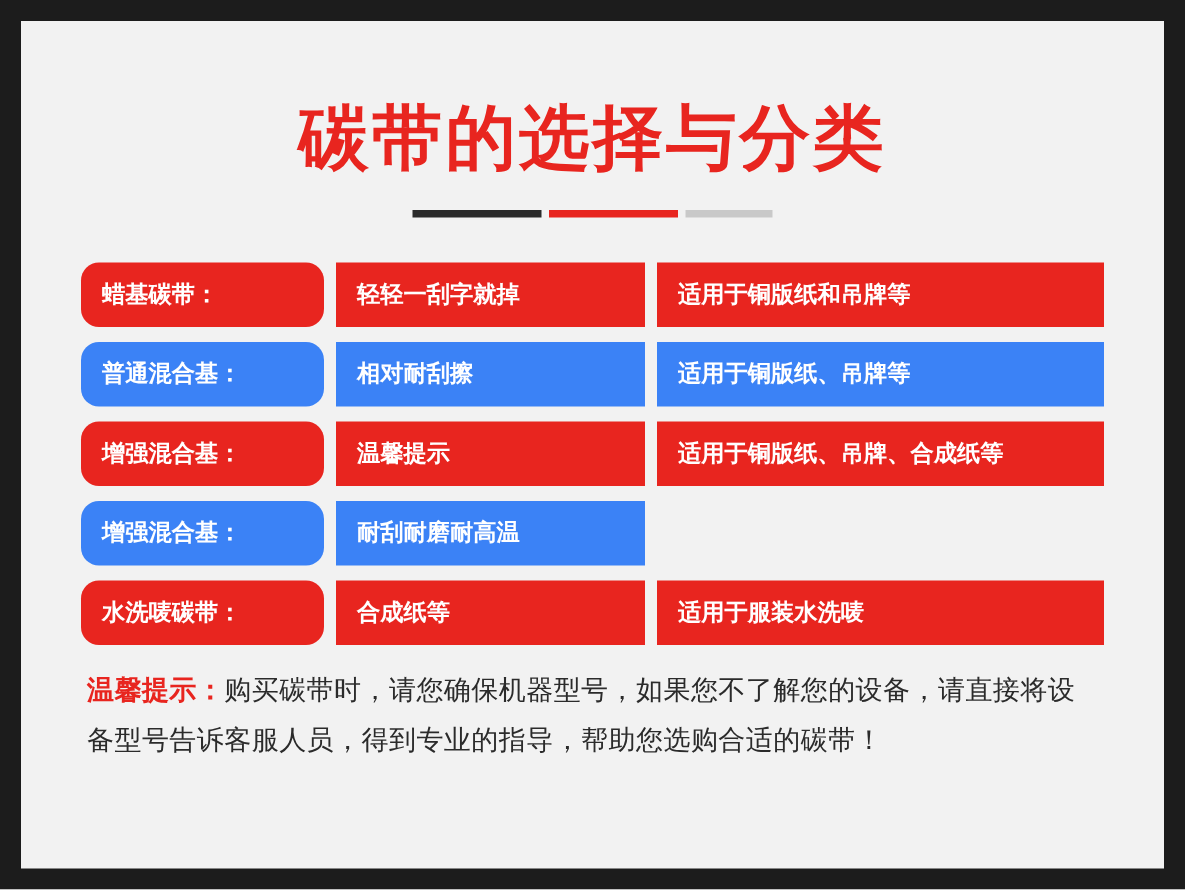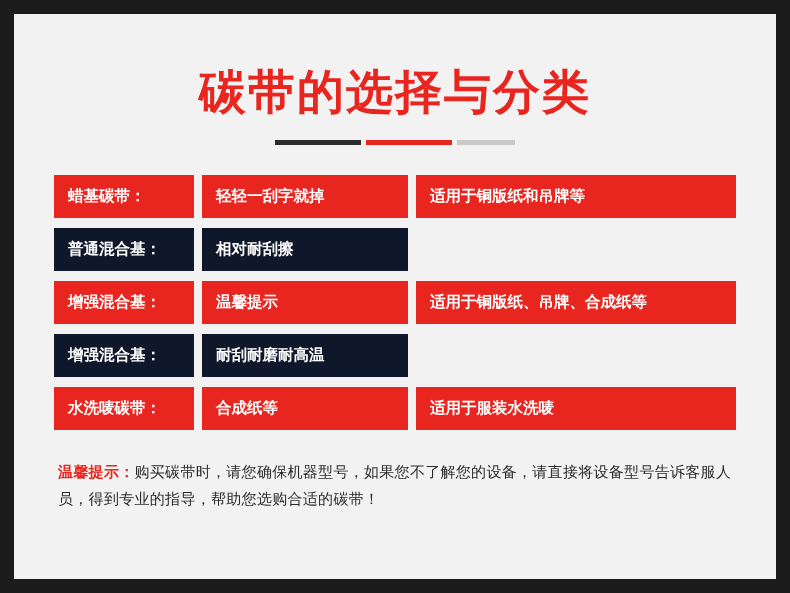--- a/index.html
+++ b/index.html
@@ -80,28 +80,28 @@
     display: flex;
     align-items: center;
     box-sizing: border-box;
     padding: 0 14px;
     font-size: 15.5px;
     font-weight: bold;
     color: #ffffff;
     white-space: nowrap;
     overflow: hidden;
   }
-  .cell.c1 { width: 140px; }
+  .cell.c1 { width: 162px; border-radius: 12px; }
   .cell.c2 { width: 206px; }
   .cell.c3 { flex: 1; }
   .bg-red { background: #e8251f; }
-  .bg-dark { background: #0f172a; }
+  .bg-dark { background: #3b82f6; }
   .tip {
-    margin-top: 28px;
-    font-size: 15px;
+    margin-top: 14px;
+    font-size: 18px;
     line-height: 1.85;
     color: #2b2b2b;
     letter-spacing: 0.3px;
     padding: 0 4px;
   }
   .tip-lead {
     color: #e8251f;
     font-weight: bold;
   }
 </style>
@@ -125,20 +125,21 @@
 
       <div class="row">
         <div class="cell c1 bg-red">蜡基碳带：</div>
         <div class="cell c2 bg-red">轻轻一刮字就掉</div>
         <div class="cell c3 bg-red">适用于铜版纸和吊牌等</div>
       </div>
 
       <div class="row">
         <div class="cell c1 bg-dark">普通混合基：</div>
         <div class="cell c2 bg-dark">相对耐刮擦</div>
+        <div class="cell c3 bg-dark">适用于铜版纸、吊牌等</div>
       </div>
 
       <div class="row">
         <div class="cell c1 bg-red">增强混合基：</div>
         <div class="cell c2 bg-red">温馨提示</div>
         <div class="cell c3 bg-red">适用于铜版纸、吊牌、合成纸等</div>
       </div>
 
       <div class="row">
         <div class="cell c1 bg-dark">增强混合基：</div>

